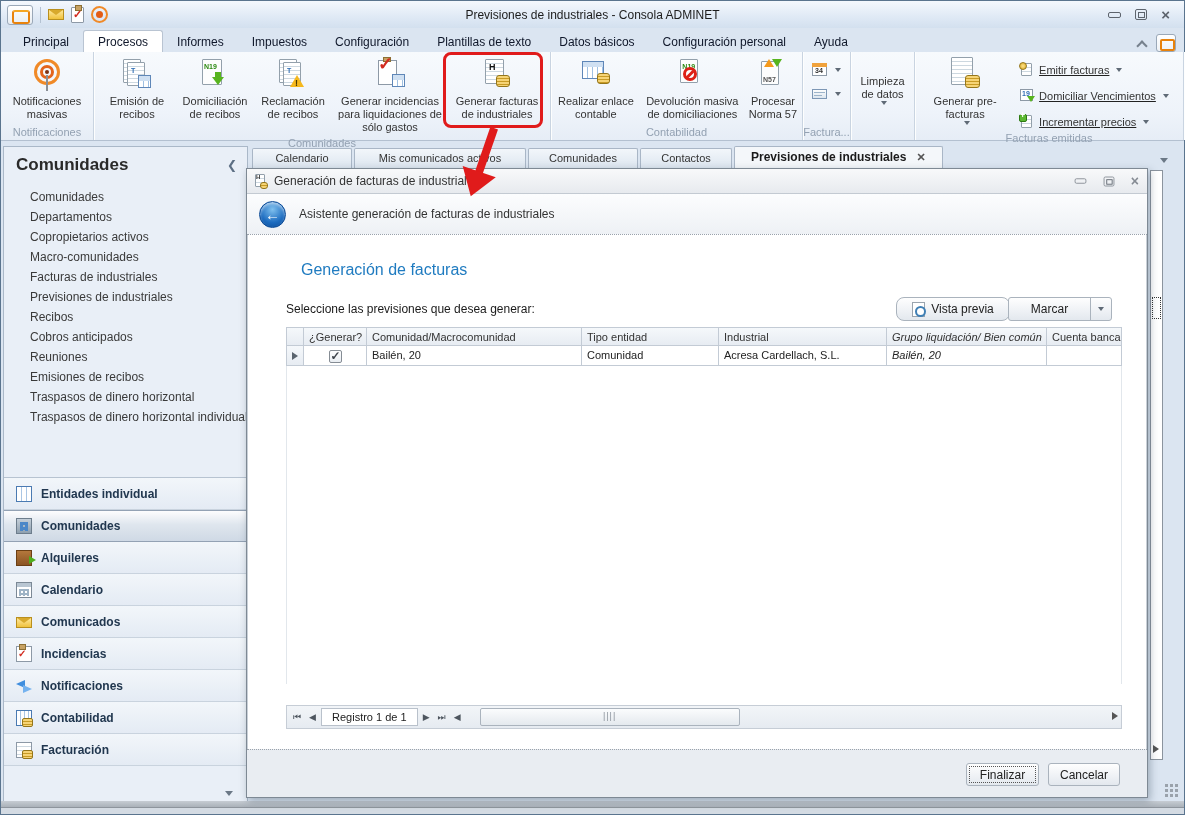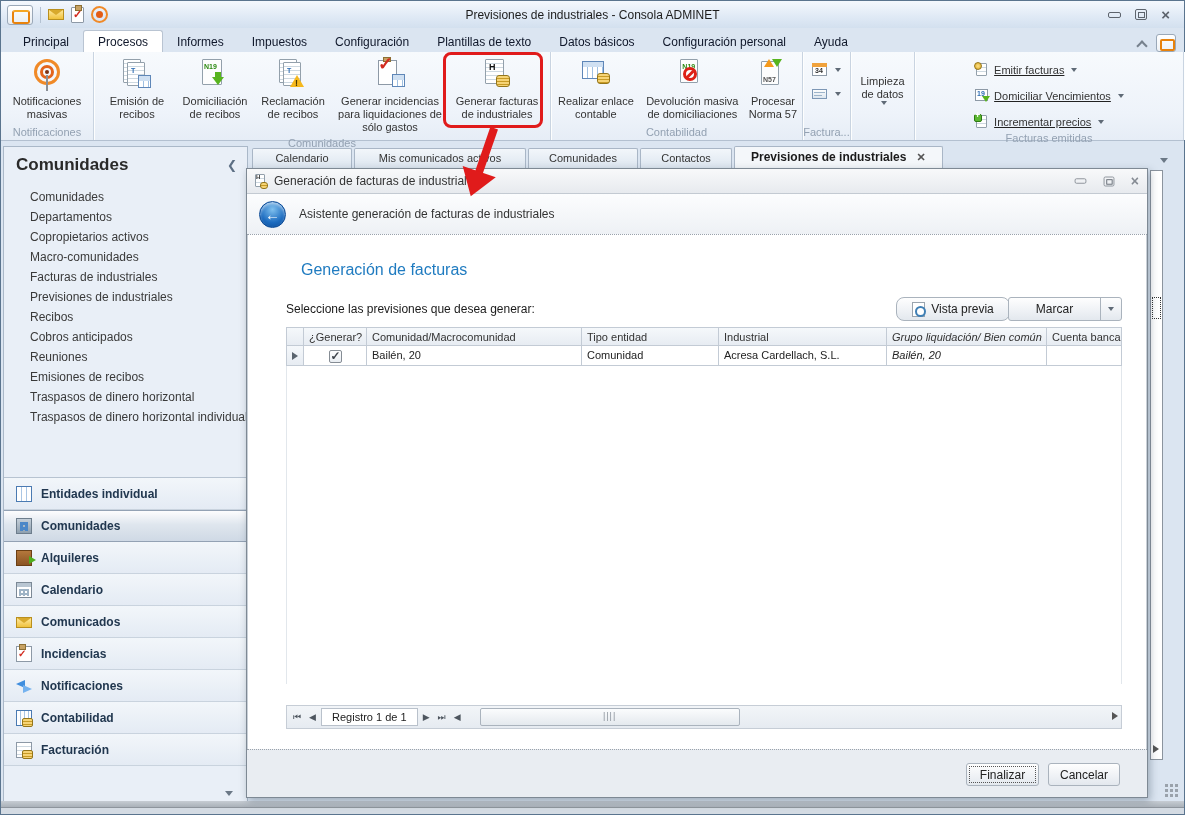--- a/index.html
+++ b/index.html
@@ -153,21 +153,21 @@
   .back-btn { width:27px; height:27px; border-radius:50%; background:radial-gradient(circle at 50% 30%, #7fc0ee, #1d6cc0 60%, #0b4a96); border:1px solid #0b4a96; color:#fff; font-weight:bold; display:flex; align-items:center; justify-content:center; font-size:15px; cursor:pointer; box-shadow:inset 0 2px 3px rgba(255,255,255,.6); }
   .dlg-header-text { font-size:12px; color:#333; }
   .dlg-heading { position:absolute; left:54px; top:92px; font-size:16px; color:#1f7bc0; }
   .dlg-instruction { position:absolute; left:39px; top:133px; font-size:12px; color:#1a1a1a; }
 
   .btn { background:linear-gradient(#fefefe,#eef1f5 60%,#e3e8ee); border:1px solid #aab3bd; border-radius:3px;
     font-size:12px; color:#222; display:flex; align-items:center; justify-content:center; cursor:pointer; }
   .btn-preview { position:absolute; left:649px; top:128px; width:114px; height:24px; gap:6px;border-radius:8px; }
   .mag { width:13px; height:15px; position:relative; background:#fff; border:1px solid #9aa4ae; }
   .mag::after { content:""; position:absolute; left:2px; top:3px; width:7px; height:7px; border:2px solid #3f7fb5; border-radius:50%; }
-  .btn-mark { position:absolute; left:761px; top:128px; width:114px; height:24px; padding:0; }
+  .btn-mark { position:absolute; left:761px; top:128px; width:104px; height:24px; padding:0; }
   .btn-mark .main { flex:1; text-align:center; }
   .btn-mark .split { width:21px; align-self:stretch; border-left:1px solid #aab3bd; display:flex; align-items:center; justify-content:center; }
 
   
   .grid { position:absolute; left:39px; top:158px; width:836px; }
   .grow { display:flex; }
   .gcell { border-right:1px solid #c3cbd5; border-bottom:1px solid #c3cbd5; padding:3px 5px 2px; font-size:11px; white-space:nowrap; overflow:hidden; }
   .ghead .gcell { background:linear-gradient(#f5f8fb,#e7ecf2); border-top:1px solid #c3cbd5; color:#333; }
   .gcell.first { border-left:1px solid #c3cbd5; }
   .c-sel { width:18px; flex:0 0 18px; background:linear-gradient(#f5f8fb,#e7ecf2); position:relative; }
@@ -364,20 +364,28 @@
         <div class="rbig" style="width:60px">
           <span>Limpieza de datos</span>
             <span class="caret"></span>
         </div>
       </div>
       <div class="rgroup-label"></div>
     </div>
 
     <div class="rgroup" style="flex:1">
       <div class="rgroup-body" style="gap:10px">
+        <div class="rbig" style="width:80px">
+          <div class="ricon">
+            <div class="pg" style="left:3px;top:0;width:22px;height:28px"></div>
+            <div class="coins" style="left:17px;top:18px;width:15px;height:13px"></div>
+          </div>
+          <span>Generar pre-facturas</span>
+            <span class="caret"></span>
+        </div>
         <div class="rsmall-col" style="gap:8px">
           <div class="rsmall">
             <span class="sicon">
               <span class="pg" style="left:2px;top:1px;width:11px;height:13px"></span>
               <span style="position:absolute;left:0;top:0;width:8px;height:8px;background:radial-gradient(#ffe28a,#d9a820);border:1px solid #95761a;border-radius:50%"></span>
             </span>
             <span>Emitir facturas</span>
               <span class="caret"></span>
           </div>
           <div class="rsmall">

